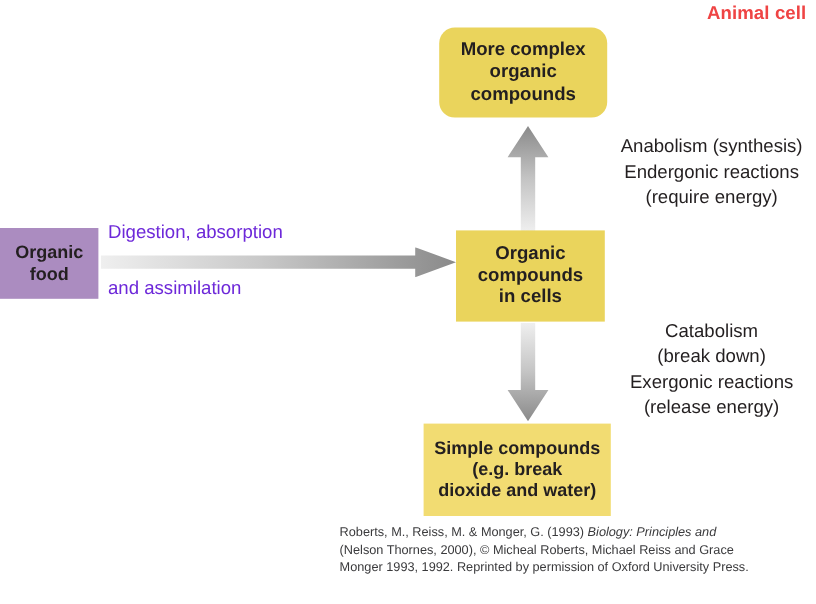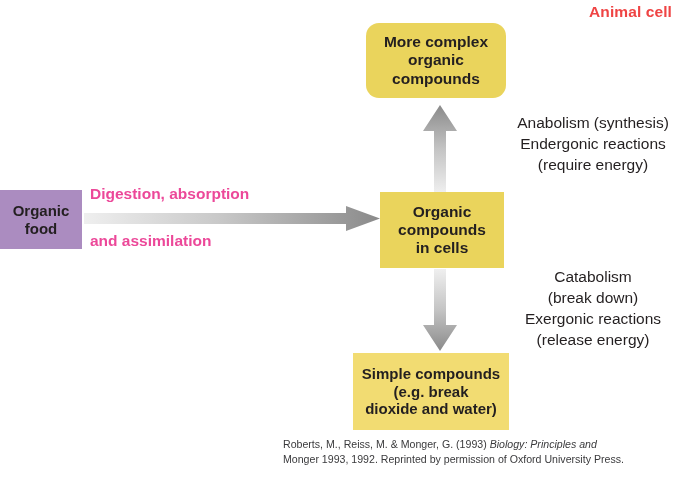--- a/index.html
+++ b/index.html
@@ -117,23 +117,22 @@
   #caption-catabolism {
     left: 506px;
     top: 267px;
     width: 174px;
   }
 
   
   .flow-caption {
     position: absolute;
     font-size: 15.5px;
-    color: #ec4899;
+    color: #6d28d9;
     white-space: nowrap;
-    font-weight: bold;
   }
   #caption-digestion { left: 90px; top: 185px; }
   #caption-assimilation { left: 90px; top: 232px; }
 
   
   #citation {
     position: absolute;
     left: 283px;
     top: 437px;
     width: 396px;
@@ -220,16 +219,17 @@
   <div class="side-caption" id="caption-anabolism">Anabolism (synthesis)
 Endergonic reactions
 (require energy)</div>
   <div class="side-caption" id="caption-catabolism">Catabolism
 (break down)
 Exergonic reactions
 (release energy)</div>
 
   <div id="citation">
     <span class="cit-line"><span>Roberts, M., Reiss, M. &amp; Monger, G. (1993) </span><i>Biology: Principles and</i></span>
+    <span class="cit-line">(Nelson Thornes, 2000), © Micheal Roberts, Michael Reiss and Grace</span>
     <span class="cit-line">Monger 1993, 1992. Reprinted by permission of Oxford University Press.</span>
   </div>
 
 </div>
 
 </body></html>

